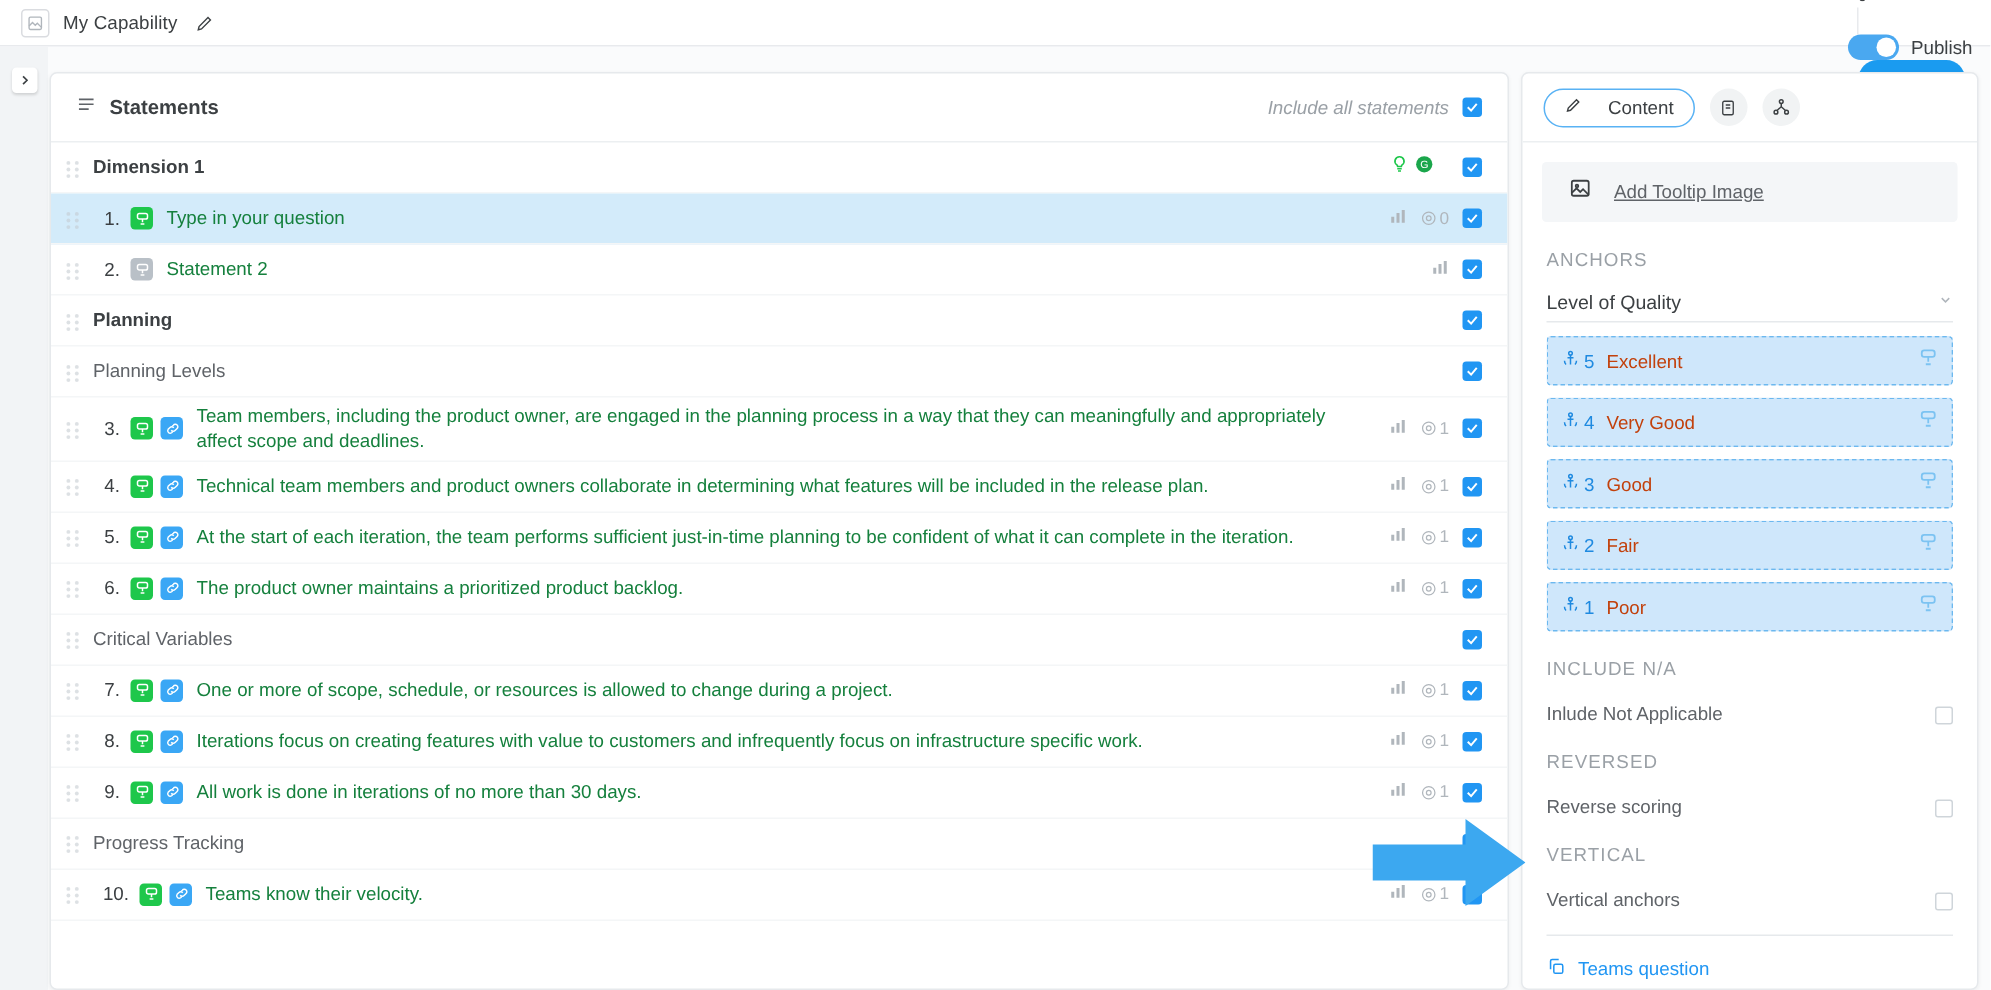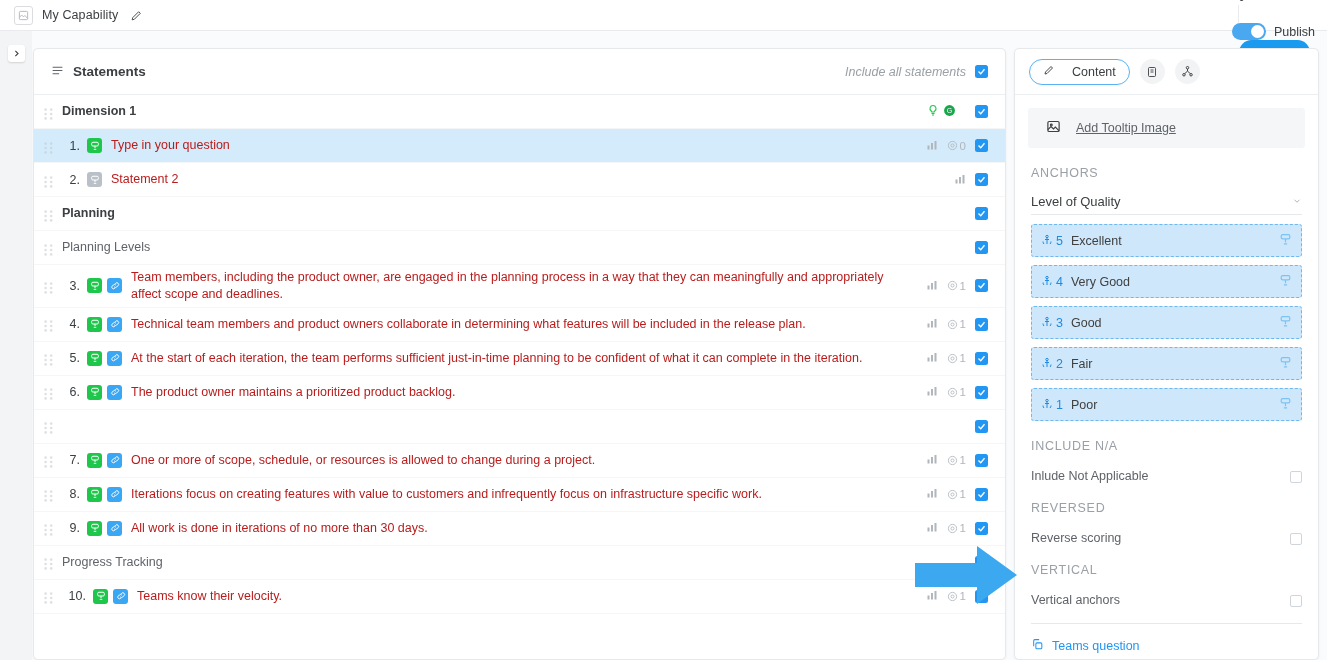--- a/index.html
+++ b/index.html
@@ -80,21 +80,21 @@
   .drag { width: 9px; height: 12px; flex: 0 0 9px; margin-right: 9px; opacity: .55; }
   .num { width: 18px; flex: 0 0 18px; text-align: right; font-size: 12.5px; color: #3c4043; margin-right: 7px; }
   .num.wide { width: 24px; flex: 0 0 24px; }
   .badge {
     width: 15px; height: 15px; border-radius: 3px; flex: 0 0 15px;
     display: flex; align-items: center; justify-content: center; margin-right: 5px;
   }
   .badge.green { background: #1ec74b; }
   .badge.gray  { background: #b9c0c7; }
   .badge.blue  { background: #3aa7f5; }
-  .rowtext { font-size: 12.5px; color: #b91c1c; line-height: 1.35; padding-left: 4px; flex: 1 1 auto; max-width: 770px; }
+  .rowtext { font-size: 12.5px; color: #15803d; line-height: 1.35; padding-left: 4px; flex: 1 1 auto; max-width: 770px; }
   .rowtext.bold { font-weight: bold; color: #3c4043; padding-left: 0; }
   .rowtext.sub  { color: #5f6368; padding-left: 0; }
   .rowmeta { margin-left: auto; display: flex; align-items: center; gap: 9px; flex: 0 0 auto; }
   .cnt { font-size: 11.5px; color: #b0b6bc; display: flex; align-items: center; gap: 2px; }
   .chk {
     width: 13px; height: 13px; border-radius: 2.5px; background: #2196f3;
     display: flex; align-items: center; justify-content: center; flex: 0 0 13px;
   }
   .dimicons { display: flex; align-items: center; gap: 4px; margin-right: 10px; }
 
@@ -125,21 +125,21 @@
     display: flex; align-items: center; cursor: pointer;
   }
   .sel-row .v { font-size: 13px; color: #3c4043; }
   .sel-row .cv { margin-left: auto; color: #b0b6bc; font-size: 10px; }
   .anchors { padding: 9px 16px 0 16px; display: flex; flex-direction: column; gap: 8px; }
   .anchor {
     height: 33px; background: #cfe7fb; border: 1px dashed #6cb8ef; border-radius: 3px;
     display: flex; align-items: center; padding: 0 9px; gap: 3px; cursor: pointer;
   }
   .anchor .anum { color: #1f8ae0; font-size: 12.5px; }
-  .anchor .alabel { font-size: 12.5px; color: #404040; margin-left: 5px; }
+  .anchor .alabel { font-size: 12.5px; color: #c2410c; margin-left: 5px; }
   .anchor .alamp { margin-left: auto; }
   .opt-row {
     margin: 0 16px; height: 30px; display: flex; align-items: flex-end;
     padding-top: 9px;
   }
   .opt-row .olbl { font-size: 12.5px; color: #5f6368; }
   .opt-row .obox {
     margin-left: auto; width: 12px; height: 12px; border: 1px solid #cfd5da;
     border-radius: 2px; background: #fff; cursor: pointer;
   }
@@ -532,20 +532,21 @@
         </div>
         <div class="row">
           <span class="drag"><svg width="9" height="12" viewBox="0 0 9 12" fill="#c3c9cf">
               <circle cx="1.6" cy="1.6" r="1.3"></circle>
               <circle cx="7.2" cy="1.6" r="1.3"></circle>
               <circle cx="1.6" cy="6" r="1.3"></circle>
               <circle cx="7.2" cy="6" r="1.3"></circle>
               <circle cx="1.6" cy="10.4" r="1.3"></circle>
               <circle cx="7.2" cy="10.4" r="1.3"></circle>
             </svg></span>
+          <span class="rowtext sub">Critical Variables</span>
           <span class="rowmeta">
             <span class="chk">
               <svg width="9" height="9" viewBox="0 0 24 24" fill="none" stroke="#fff" stroke-width="3.5">
                 <path d="M4 12l6 6L20 6"></path>
               </svg>
             </span>
           </span>
         </div>
         <div class="row">
           <span class="drag"><svg width="9" height="12" viewBox="0 0 9 12" fill="#c3c9cf">

